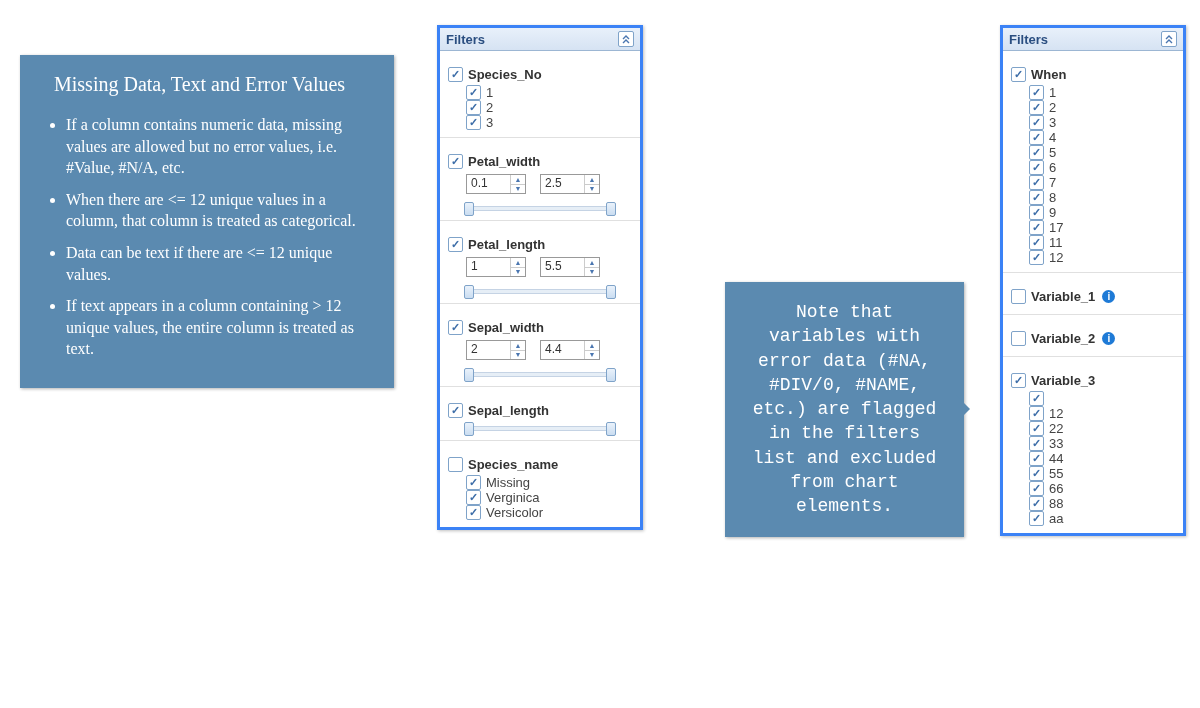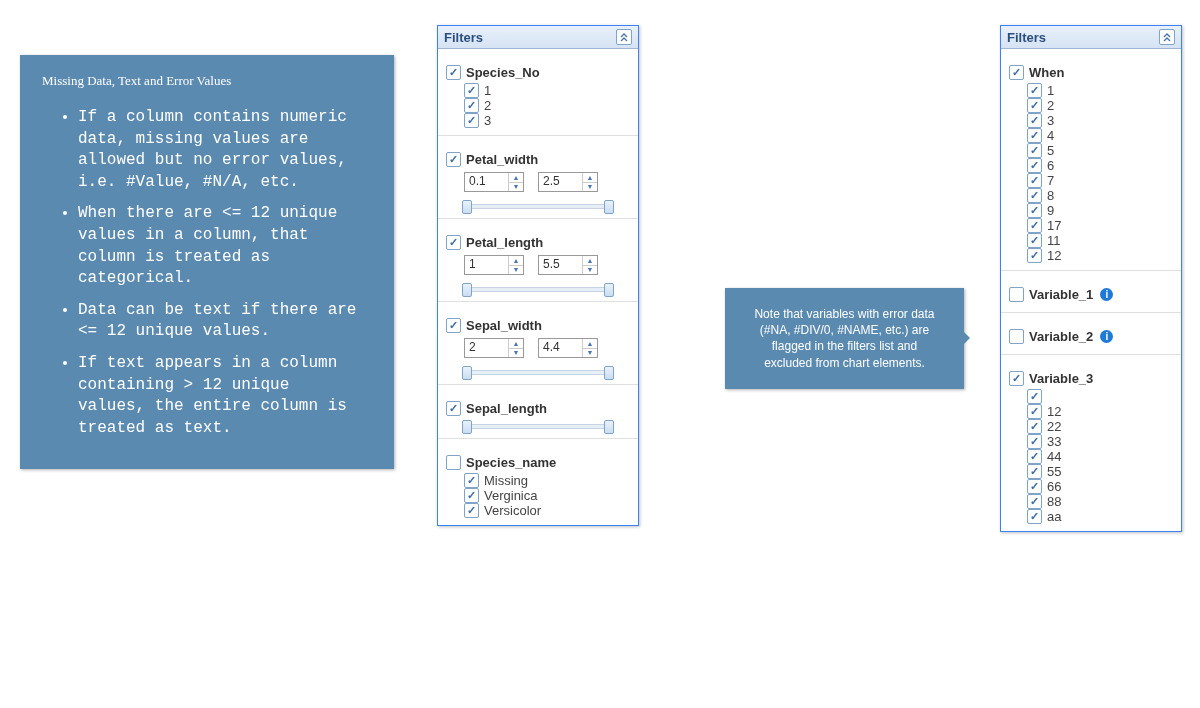--- a/index.html
+++ b/index.html
@@ -1,24 +1,24 @@
 <!DOCTYPE html>
 <html><head>
 <meta charset="utf-8">
 <style>
 html,body{margin:0;padding:0;font-family:"Segoe UI",Tahoma,Arial,sans-serif;font-size:13px;color:#333;background:#fff}
 body{width:1200px;height:708px;position:relative}
 .callout{position:absolute;background:#5B8AB0;color:#fff;padding:18px 22px;box-shadow:1px 1px 3px rgba(0,0,0,.3)}
 .callout.left{left:20px;top:55px;width:330px}
-.callout.left h3{font-weight:400;font-size:13px;margin:0 0 18px;font-family:"Times New Roman",serif}
-.callout.left ul{margin:12px;padding-left:24px;font-family:Liberation Mono, monospace;font-size:16px;line-height:1.35}
+.callout.left h3{font-weight:400;font-size:20px;margin:0 12px 18px;font-family:"Times New Roman",serif}
+.callout.left ul{margin:0;padding-left:24px;font-family:Liberation Serif, serif;font-size:16px;line-height:1.35}
 .callout.left li{margin-bottom:10px}
-.callout.mid{left:725px;top:288px;width:195px;text-align:center;font-family:Liberation Sans, sans-serif;font-size:12px;line-height:1.35}
+.callout.mid{left:725px;top:282px;width:195px;text-align:center;font-family:Liberation Mono, monospace;font-size:18px;line-height:1.35}
 .callout.mid::after{content:"";position:absolute;right:-20px;top:50%;margin-top:-14px;border:14px solid transparent;border-left-color:#5B8AB0}
-.panel{position:absolute;border:1px solid #3b82f6;background:#fff;box-shadow:1px 1px 3px rgba(0,0,0,.25)}
+.panel{position:absolute;border:3px solid #3b82f6;background:#fff;box-shadow:1px 1px 3px rgba(0,0,0,.25)}
 .panel.p1{left:437px;top:25px;width:200px}
 .panel.p2{left:1000px;top:25px;width:180px}
 .panel-head{background:linear-gradient(#E8F0FA,#D6E3F3);border-bottom:1px solid #9CB6D3;padding:3px 6px;display:flex;align-items:center;justify-content:space-between}
 .panel-head .ttl{font-weight:700;color:#2A4E80}
 .collapse{width:14px;height:14px;border:1px solid #7FA3C9;border-radius:2px;display:flex;align-items:center;justify-content:center;background:#fff;cursor:pointer}
 .collapse svg{width:10px;height:10px}
 .fsect{border-bottom:1px solid #E0E0E0;padding:16px 8px 7px}
 .fsect:last-child{border-bottom:none}
 .fhdr{display:flex;align-items:center;gap:5px;margin-bottom:3px}
 .fhdr.sub{padding-left:18px;margin-bottom:0}

